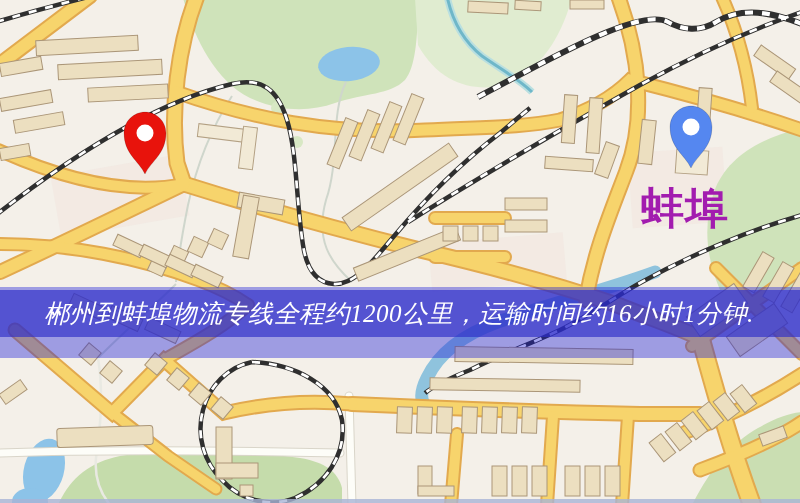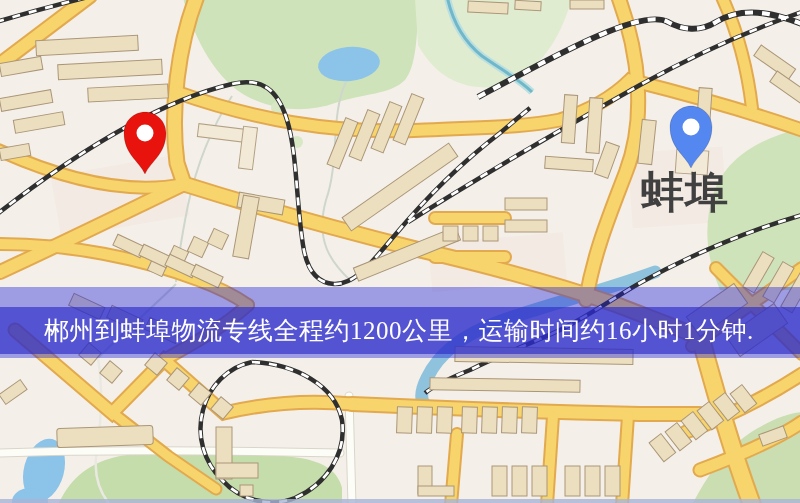--- a/index.html
+++ b/index.html
@@ -15,29 +15,29 @@
   #road-casings path{stroke:#e2a94e;}
   .wrc{fill:none;stroke:#d9d5c9;stroke-linecap:round;}
   .wrf{fill:none;stroke:#fdfdf8;stroke-linecap:round;}
   .rwk{fill:none;stroke:#2f2f2f;stroke-linecap:butt;}
   .rww{fill:none;stroke:#ffffff;stroke-dasharray:8 9;}
   .stream{fill:none;stroke:#cfd6cc;stroke-width:2;}
   .stream2{fill:none;stroke:#e9e9e2;stroke-width:2.5;}
   
   .banner{position:absolute;left:0;top:287px;width:800px;height:71px;
           background:rgba(30,30,215,0.40);}
-  .banner-inner{position:absolute;left:0;top:20px;width:100%;height:47px;
-          background:rgba(45,45,200,0.66);}
+  .banner-inner{position:absolute;left:0;top:3px;width:100%;height:47px;
+          background:rgba(45,45,200,0.66);font-style:italic;}
   .banner-text{position:absolute;left:44px;top:0;line-height:47px;white-space:nowrap;
           font-size:25px;color:#ffffff;letter-spacing:0.5px;}
   
   .city-label{position:absolute;font-weight:bold;font-size:43px;letter-spacing:1px;
           white-space:nowrap;}
   .city-origin{left:88px;top:176px;color:#e60000;}
-  .city-dest{left:641px;top:164px;color:#404040;}
+  .city-dest{left:641px;top:180px;color:#a21caf;}
 </style>
 </head>
 <body>
 
 <div class="stage">
 
 <svg width="800" height="503" viewBox="0 0 800 503">
   <rect x="0" y="0" width="800" height="503" fill="#f4f0e9"></rect>
 
   <g>

